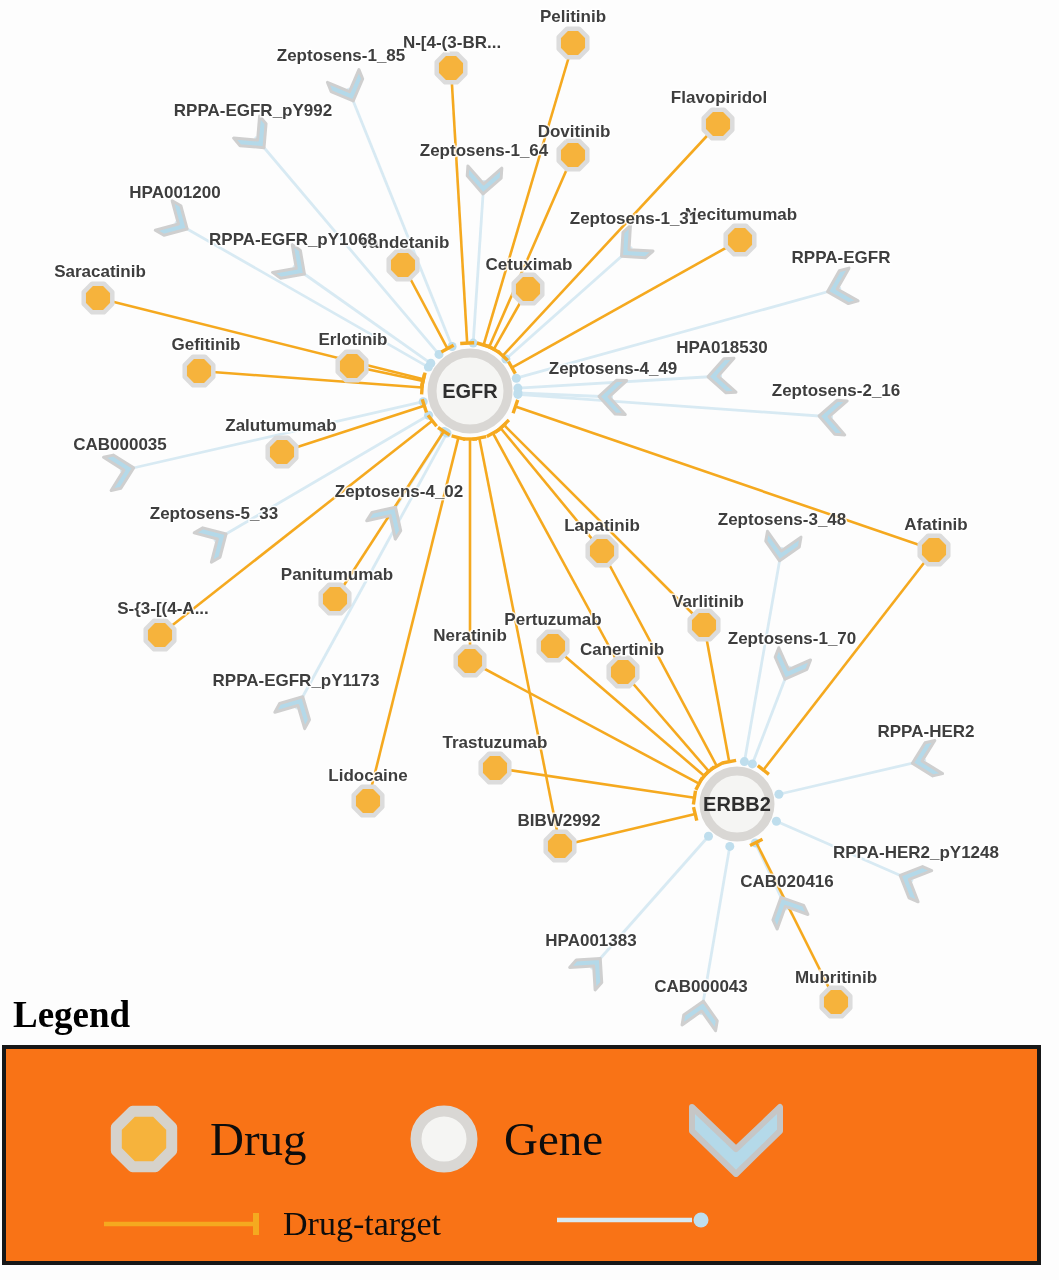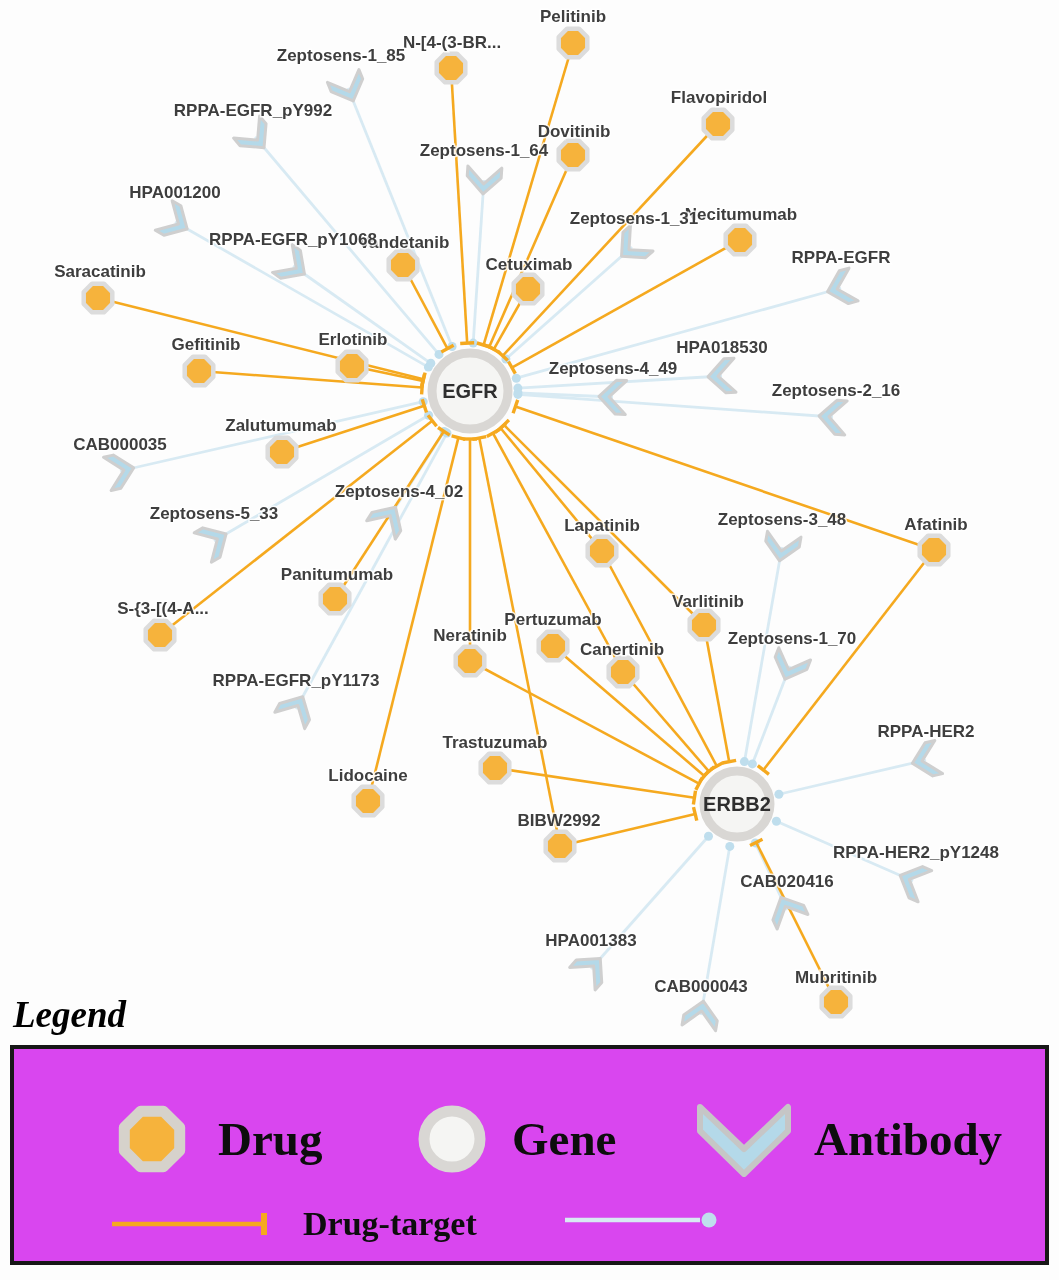--- a/index.html
+++ b/index.html
@@ -12,32 +12,32 @@
     font-family:"Liberation Sans",sans-serif;font-size:17px;font-weight:700;
     fill:#3E3E3E;text-anchor:middle;
     paint-order:stroke;stroke:#FFFFFF;stroke-width:3px;stroke-opacity:.8;
   }
   .gene-label{
     font-family:"Liberation Sans",sans-serif;font-size:20px;font-weight:700;
     fill:#2E2E2E;text-anchor:middle;
   }
   .legend-heading{
     position:absolute;left:13px;top:993px;
-    font-family:"Liberation Serif",serif;font-size:37px;font-weight:700;color:#000;font-style:italic;
+    font-family:"Liberation Serif",serif;font-size:37px;font-weight:700;color:#000;
   }
   .legend-box{
-    position:absolute;left:10px;top:1045px;width:1031px;height:212px;
-    border:4px solid #171717;background:#d946ef;font-weight:bold;
+    position:absolute;left:2px;top:1045px;width:1031px;height:212px;
+    border:4px solid #171717;background:#f97316;
   }
   .legend-item{position:absolute;display:flex;align-items:center;}
   .type-label{
     font-family:"Liberation Serif",serif;font-size:47px;color:#0d0d0d;margin-left:20px;
   }
   .edge-label{
-    font-family:"Liberation Serif",serif;font-size:34px;color:#0d0d0d;margin-left:26px;
+    font-family:"Liberation Serif",serif;font-size:34px;color:#0d0d0d;margin-left:14px;
   }
 </style>
 </head>
 <body>
 
 <svg id="network" width="1059" height="1280" viewBox="0 0 1059 1280">
     <g>
       <line x1="348" y1="88" x2="452.07194794018693" y2="346.4737723432511" stroke="#D8EAF3" stroke-width="2.8"></line>
       <circle cx="452.1" cy="346.5" r="4.5" fill="#BFDEED"></circle>
       <line x1="255" y1="137" x2="438.9883069419101" y2="354.3629300616054" stroke="#D8EAF3" stroke-width="2.8"></line>
@@ -296,21 +296,20 @@
     <svg width="80" height="80" viewBox="-40 -40 80 80">
       <circle cx="0" cy="0" r="28" stroke-width="11" stroke="#D9D7D4" fill="#F5F5F3"></circle>
     </svg>
     <span class="type-label">Gene</span>
   </div>
 
   <div class="legend-item" style="left:680px;top:52px;">
     <svg width="100" height="76" viewBox="-50 -38 100 76">
       <polygon points="-44,-32 0,10 44,-32 44,-8 0,35 -44,-8" stroke-width="6" stroke-linejoin="round" stroke="#C6C6C6" fill="#B4D9E9"></polygon>
     </svg>
-    <span class="type-label">Antibody</span>
   </div>
 
   <div class="legend-item" style="left:95px;top:156px;">
     <svg width="168" height="30" viewBox="0 0 168 30">
       <line x1="3" y1="15" x2="152" y2="15" stroke-width="4.5" stroke="#F5A91F"></line>
       <line x1="155" y1="4" x2="155" y2="26" stroke-width="6" stroke="#F5A91F"></line>
     </svg>
     <span class="edge-label">Drug-target</span>
   </div>
 

